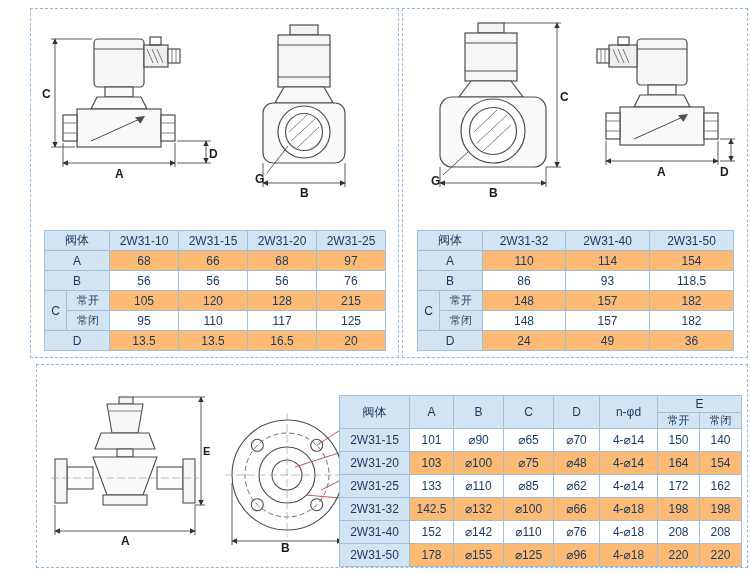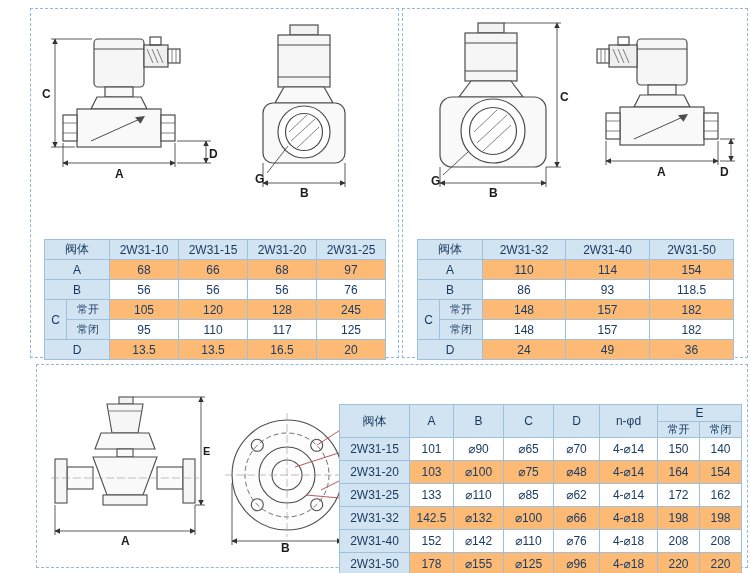--- a/index.html
+++ b/index.html
@@ -3,21 +3,21 @@
 <meta charset="utf-8">
 <style>
   html,body{margin:0;padding:0;background:#fff;}
   body{font-family:"Liberation Sans",sans-serif;}
   #canvas{position:relative;width:750px;height:573px;background:#ffffff;outline:1px solid #e6e6e6;overflow:hidden;}
   .panel{position:absolute;border:1px dashed #8fb9de;background:#fff;}
   .draw{position:absolute;}
   .caption{position:absolute;left:0;right:0;text-align:center;font-size:13px;font-weight:bold;color:#2b2b2b;}
   .caption .rng{margin-left:22px;}
   .btitle{position:absolute;left:0;right:0;top:6px;text-align:center;font-size:14px;font-weight:bold;color:#1f1f1f;letter-spacing:1px;}
-  table.dim{position:absolute;border-collapse:collapse;table-layout:fixed;font-size:12px;color:#1c3c63;background:#fff;margin-top:9px;}
+  table.dim{position:absolute;border-collapse:collapse;table-layout:fixed;font-size:12px;color:#1c3c63;background:#fff;}
   table.dim th,table.dim td{border:1px solid #9fc0dc;text-align:center;vertical-align:middle;padding:0 2px;font-weight:normal;white-space:nowrap;overflow:hidden;height:19px;}
   table.dim th.hd{background:#d2e3f1;color:#17395f;}
   table.dim tr.tint td{background:#fdba74;}
   table.dim td{background:#ffffff;}
   table.dim .sub{font-size:11px;text-align:center;}
   table.flg th,table.flg td{height:22px;}
   table.flg tr.h1 th{height:16px;}
   table.flg tr.h2 th{height:13px;}
   svg text{font-family:"Liberation Sans",sans-serif;font-weight:bold;fill:#1c1c1c;}
 </style>
@@ -129,21 +129,21 @@
           <td>56</td>
           <td>56</td>
           <td>76</td>
         </tr>
         <tr class="tint">
           <th class="hd" rowspan="2">C</th>
           <th class="hd sub">常开</th>
           <td>105</td>
           <td>120</td>
           <td>128</td>
-          <td>245</td>
+          <td>215</td>
         </tr>
         <tr>
           <th class="hd sub">常闭</th>
           <td>95</td>
           <td>110</td>
           <td>117</td>
           <td>125</td>
         </tr>
         <tr class="tint">
           <th class="hd" colspan="2">D</th>

